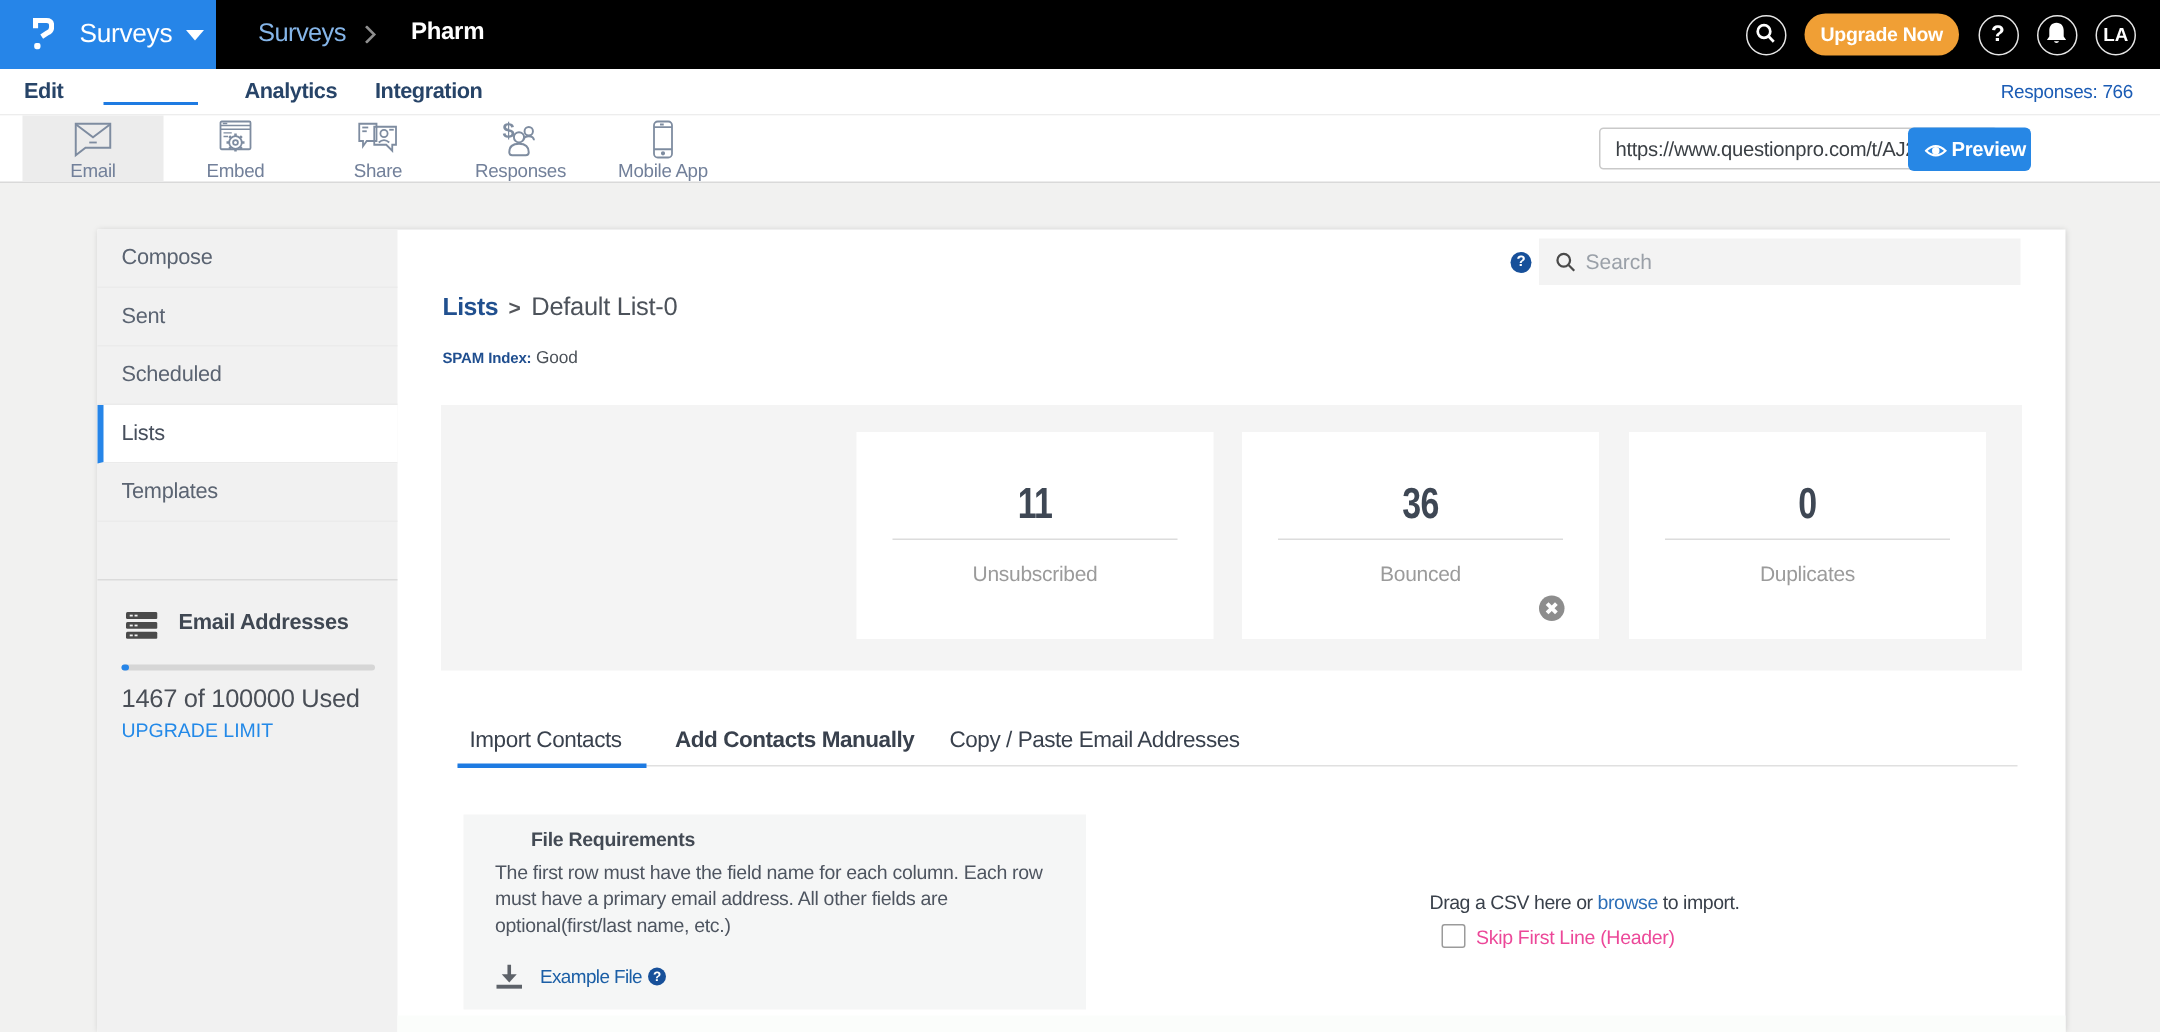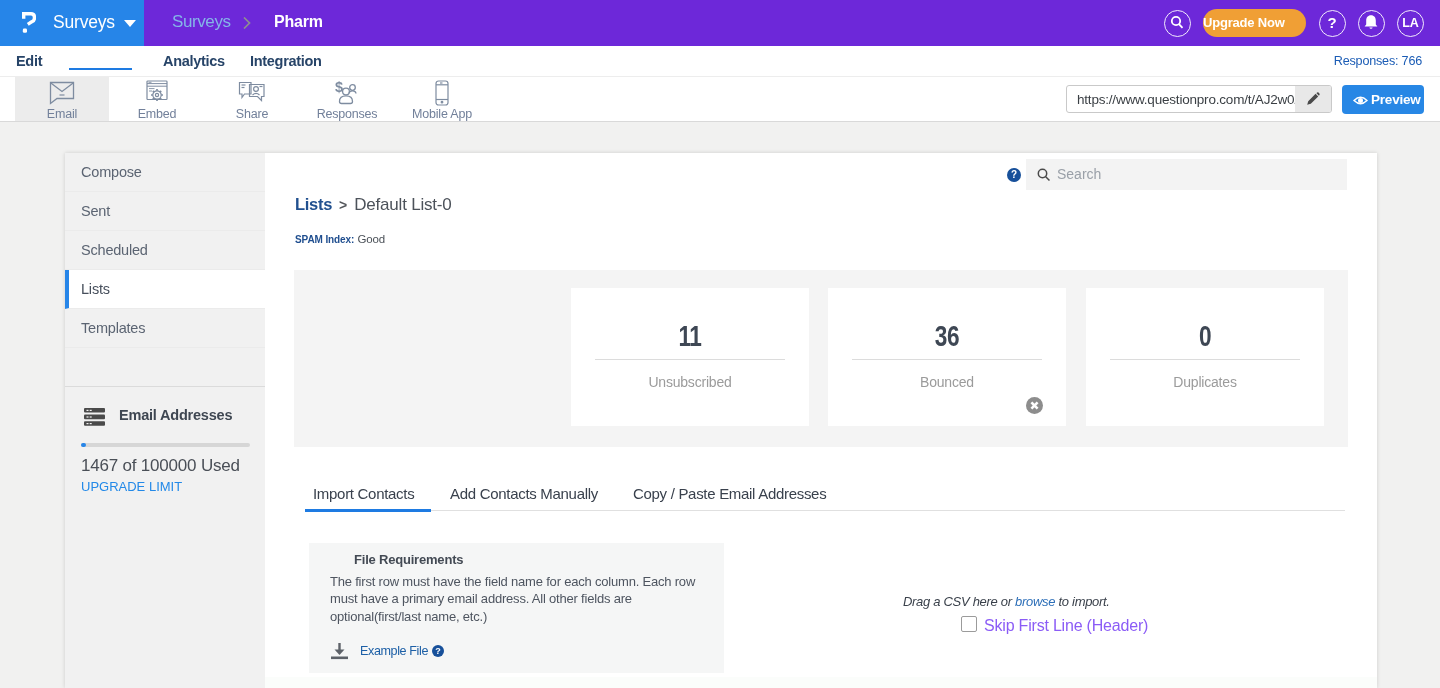--- a/index.html
+++ b/index.html
@@ -1,48 +1,48 @@
 <!DOCTYPE html>
 <html><head>
 <meta charset="utf-8">
 <style>
 * { margin:0; padding:0; box-sizing:border-box; }
 html,body { width:1440px; height:688px; overflow:hidden; font-family:"Liberation Sans",sans-serif; }
 body { background:#f1f1f0; position:relative; }
 
 
-#header { position:absolute; left:0; top:0; width:1440px; height:46px; background:#6d28d9; }
+#header { position:absolute; left:0; top:0; width:1440px; height:46px; background:#000000; }
 #hdr-blue { position:absolute; left:0; top:0; width:144px; height:46px; background:#2685E8; }
 #logo { position:absolute; left:22px; top:11.5px; }
 #hdr-surveys { position:absolute; left:53px; top:12px; color:#fff; font-size:17.5px; letter-spacing:-0.2px; }
 #hdr-caret { position:absolute; left:124px; top:20px; width:0; height:0; border-left:6px solid transparent; border-right:6px solid transparent; border-top:7px solid #fff; }
 #bc-surveys { position:absolute; left:172px; top:12px; color:#85b5e8; font-size:17px; letter-spacing:-0.4px; }
 #bc-name { position:absolute; left:274px; top:13px; width:49px; overflow:hidden; color:#fff; font-size:16px; font-weight:bold; white-space:nowrap; letter-spacing:-0.2px; }
 .hcirc { position:absolute; top:9.5px; width:27px; height:27px; border:1.5px solid rgba(255,255,255,0.9); border-radius:50%; }
-#upgrade { position:absolute; left:1203px; top:9px; width:103px; height:28px; background:#F09F35; border-radius:14px; color:#fff; font-size:13px; font-weight:bold; text-align:left; line-height:28px; letter-spacing:-0.2px; }
+#upgrade { position:absolute; left:1203px; top:9px; width:103px; height:28px; background:#F09F35; border-radius:14px; color:#fff; font-size:13px; font-weight:bold; text-align:center; line-height:28px; letter-spacing:-0.2px; }
 #c-q { left:1318.5px; color:#fff; font-size:15px; font-weight:bold; text-align:center; line-height:24px; }
 #c-la { left:1397px; color:#fff; font-size:12.5px; font-weight:bold; text-align:center; line-height:24px; letter-spacing:0px; }
 
 
 #tabrow { position:absolute; left:0; top:46px; width:1440px; height:31px; background:#fff; border-bottom:1px solid #ededed; }
 .tab { position:absolute; top:7px; font-size:14.5px; letter-spacing:-0.3px; color:#274468; font-weight:bold; }
 #tab-underline { position:absolute; left:69px; top:22px; width:63px; height:2px; background:#1e7be2; }
 #responses { position:absolute; right:18px; top:8px; font-size:12.6px; color:#1b5cb5; letter-spacing:-0.2px;margin-left:48px; }
 
 
 #toolbar { position:absolute; left:0; top:77px; width:1440px; height:45px; background:#fff; border-bottom:1px solid #d9d9d9; }
 #tb-active { position:absolute; left:15px; top:0; width:94px; height:44px; background:#ececec; }
 .tbitem { position:absolute; top:0; width:94px; height:44px; text-align:center; }
 .tblabel { position:absolute; top:30px; width:100%; text-align:center; font-size:12.5px; color:#72809a; letter-spacing:-0.2px; }
 .tbicon { position:absolute; top:3px; left:50%; transform:translateX(-50%); }
 
 #urlbox { position:absolute; left:1066px; top:8px; width:266px; height:28px; background:#fff; border:1px solid #c9c9c9; border-radius:3px; }
 #urlgrey { position:absolute; right:0; top:0; width:36px; height:26px; background:#e8e8e8; border-radius:0 2px 2px 0; }
 #urltext { position:absolute; left:10px; top:6px; font-size:13.5px; color:#3a3f44; white-space:nowrap; width:218px; overflow:hidden; letter-spacing:-0.2px; }
-#preview { position:absolute; left:1342px; top:8px; width:82px; height:29px; background:#2787E5; border-radius:4px; color:#fff; }
+#preview { position:absolute; left:1272px; top:8px; width:82px; height:29px; background:#2787E5; border-radius:4px; color:#fff; }
 #preview span { position:absolute; left:29px; top:7px; font-size:13.5px; font-weight:bold; letter-spacing:-0.2px; }
 
 
 #panel { position:absolute; left:65px; top:153px; width:1312px; height:535px; background:#fff; box-shadow:0 0 4px rgba(0,0,0,0.15); }
 #sidebar { position:absolute; left:0; top:0; width:200px; height:535px; background:#f1f1f1; }
 .sbitem { position:absolute; left:0; width:200px; height:39px; line-height:39px; padding-left:16px; font-size:14.5px; color:#5b6472; letter-spacing:-0.2px; border-bottom:1px solid #ebebeb; }
 #sb-active { background:#fff; border-left:4px solid #2685E8; padding-left:12px; color:#474f5c; }
 #sb-divider { position:absolute; left:0; top:233px; width:200px; height:1px; background:#dbdbdb; }
 #sb-email-h { position:absolute; left:54px; top:254px; font-size:14.5px; font-weight:bold; color:#3f4752; letter-spacing:-0.2px; }
 #sb-progress { position:absolute; left:16px; top:290px; width:169px; height:4px; background:#d6d6d6; border-radius:2px; }
@@ -72,24 +72,24 @@
 #ctabs { position:absolute; left:40px; top:332px; }
 .ctab { position:absolute; top:0; font-size:15px; color:#39414d; letter-spacing:-0.3px; white-space:nowrap; }
 #ctab-rule { position:absolute; left:40px; top:357px; width:1040px; height:1px; background:#e0e0e0; }
 #ctab-line { position:absolute; left:40px; top:356px; width:126px; height:3px; background:#1e7be2; }
 
 #filebox { position:absolute; left:44px; top:390px; width:415px; height:130px; background:#f5f6f6; }
 #filebox h4 { position:absolute; left:21px; top:9px; font-size:13px; color:#434a54; letter-spacing:-0.2px;padding-left:24px; }
 #filebox p { position:absolute; left:21px; top:30px; width:395px; font-size:13px; line-height:17.4px; color:#4e5560; letter-spacing:-0.2px; }
 #example { position:absolute; left:51px; top:101px; font-size:12.6px; color:#1c5fa6; letter-spacing:-0.4px; }
 #example-q { position:absolute; left:123px; top:102px; width:12px; height:12px; background:#17509a; border-radius:50%; color:#fff; font-size:9px; font-weight:bold; text-align:center; line-height:12px; }
-#dragline { position:absolute; left:638px; top:441px; font-size:13px; color:#3a414b; white-space:nowrap; letter-spacing:-0.3px;font-style:italic; }
+#dragline { position:absolute; left:688px; top:441px; font-size:13px; color:#3a414b; white-space:nowrap; letter-spacing:-0.3px; }
 #dragline a { color:#2d6fb8; text-decoration:none; }
 #skipbox { position:absolute; left:696px; top:463px; width:16px; height:16px; border:1px solid #9b9b9b; border-radius:2px; background:#fff; }
-#skiplabel { position:absolute; left:719px; top:464px; font-size:16px; color:#8b5cf6; letter-spacing:-0.2px; }
+#skiplabel { position:absolute; left:719px; top:464px; font-size:13px; color:#ec4899; letter-spacing:-0.2px; }
 #greenstrip { position:absolute; left:200px; top:524px; width:1112px; height:11px; background:#fbfdfb; }
 </style>
 </head>
 <body>
 
 <div id="header">
   <div id="hdr-blue">
     <svg id="logo" width="14" height="24" viewBox="0 0 14 24">
       <path d="M1.7 6.8 L1.7 1.7 L9.0 1.7 Q12.4 1.7 12.4 5.0 L12.4 6.2 Q12.4 8.9 9.6 9.9 L5.8 12.4" fill="none" stroke="#fff" stroke-width="3.4"></path>
       <rect x="0.8" y="16.6" width="4.2" height="4.2" rx="1.4" fill="#fff"></rect>
@@ -280,21 +280,21 @@
       </div>
       <div class="card" style="left:792px;">
         <div class="num">0</div>
           <div class="rule"></div>
           <div class="lbl">Duplicates</div>
       </div>
     </div>
 
     <div id="ctabs">
       <span class="ctab" style="left:8px;">Import Contacts</span>
-      <span class="ctab" style="left:145px;">Add Contacts Manually</span>
+      <span class="ctab" style="left:145px;font-weight:bold;">Add Contacts Manually</span>
       <span class="ctab" style="left:328px;">Copy / Paste Email Addresses</span>
     </div>
     <div id="ctab-rule"></div>
     <div id="ctab-line"></div>
 
     <div id="filebox">
       <h4>File Requirements</h4>
       <p>The first row must have the field name for each column. Each row<br>must have a primary email address. All other fields are<br>optional(first/last name, etc.)</p>
       <svg width="19" height="17" viewBox="0 0 19 17" style="position:absolute;left:21px;top:100px;">
         <g stroke="#5d6269" fill="#5d6269">

